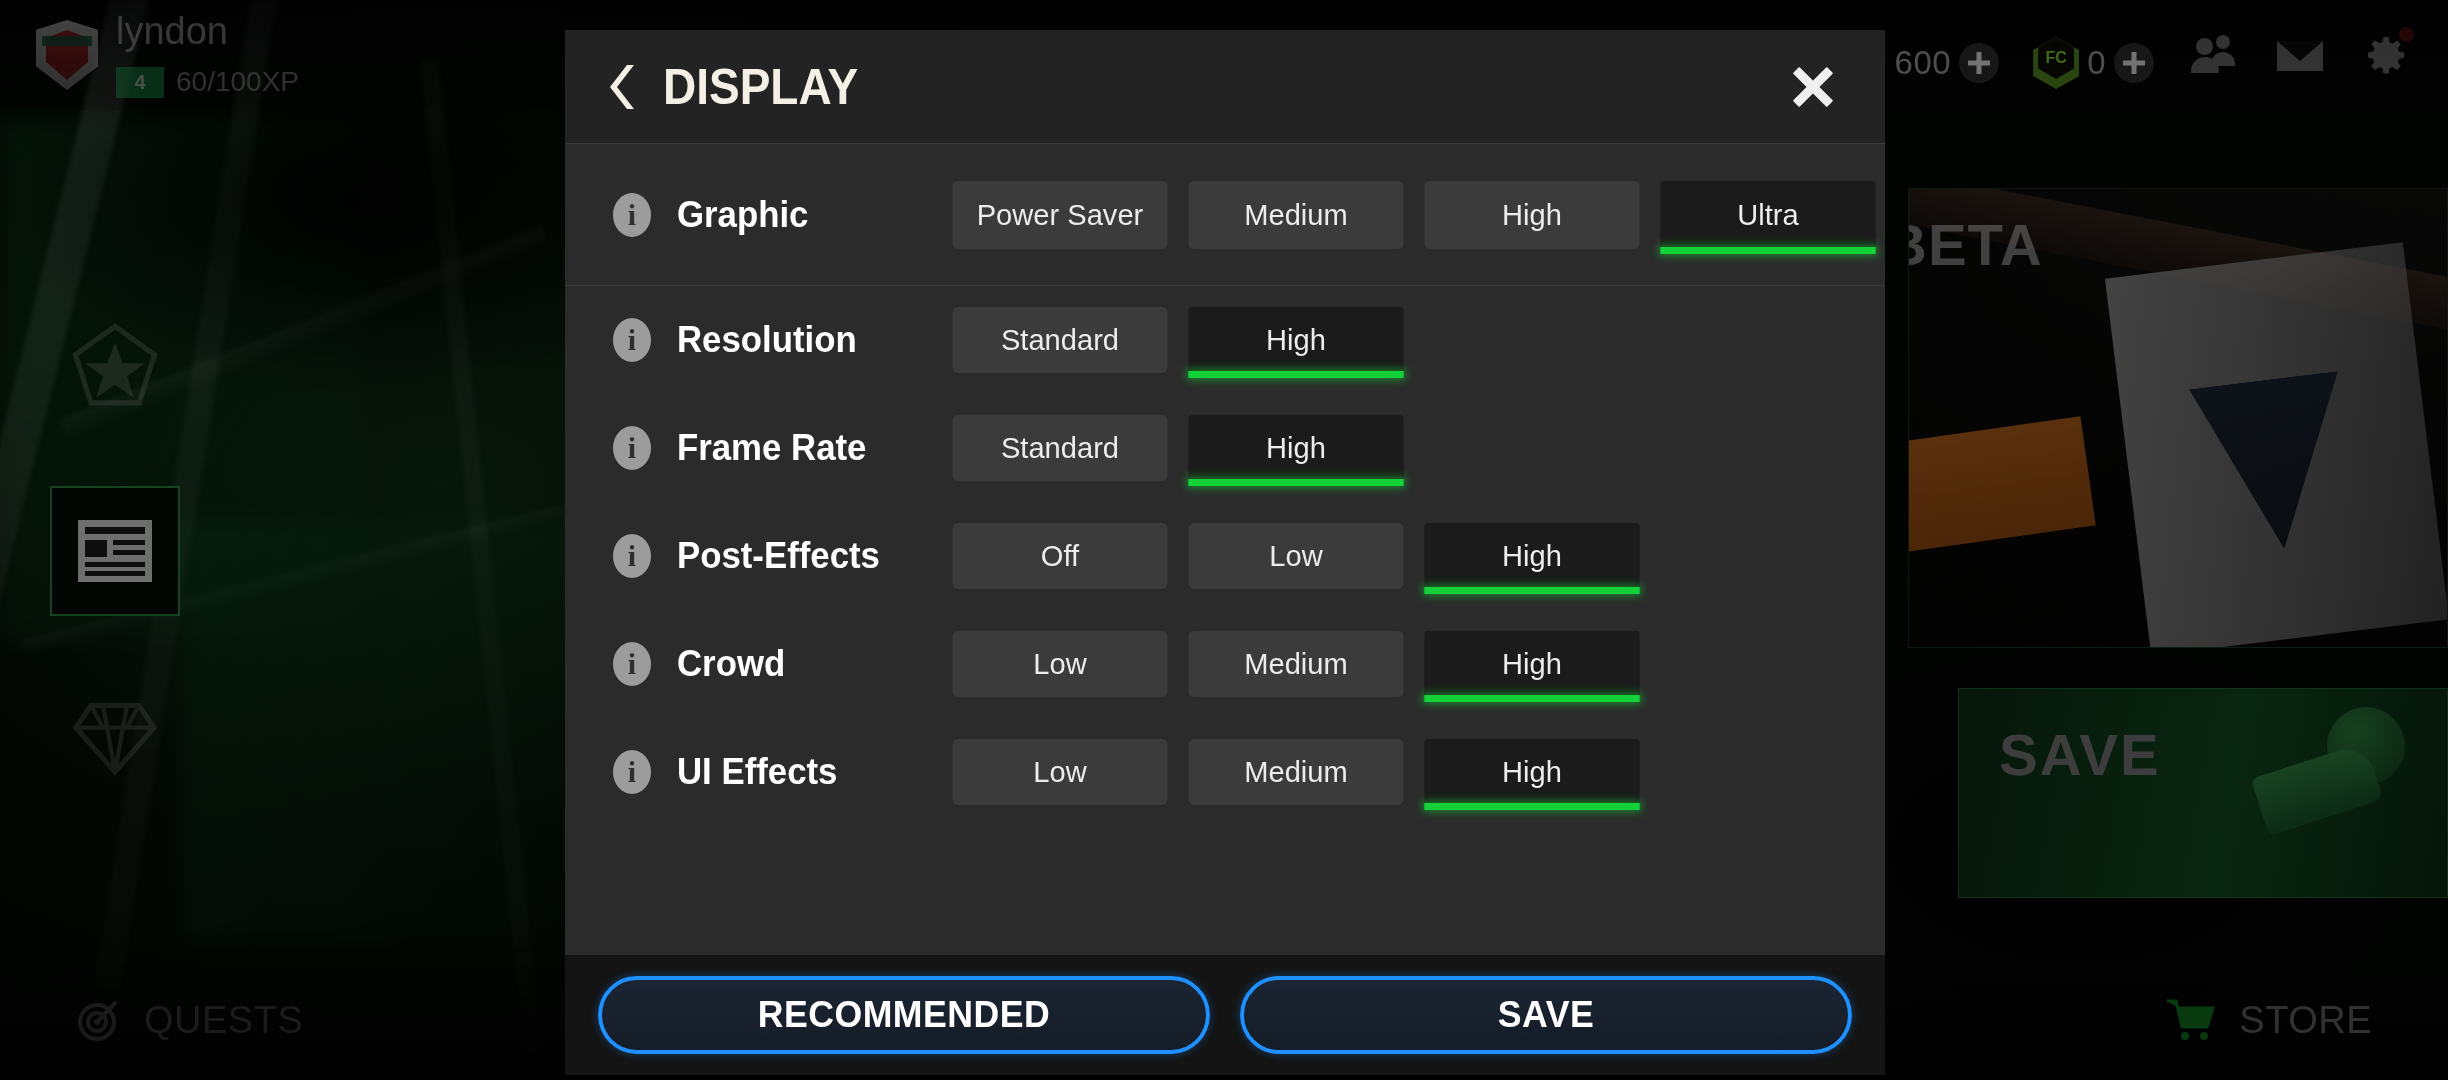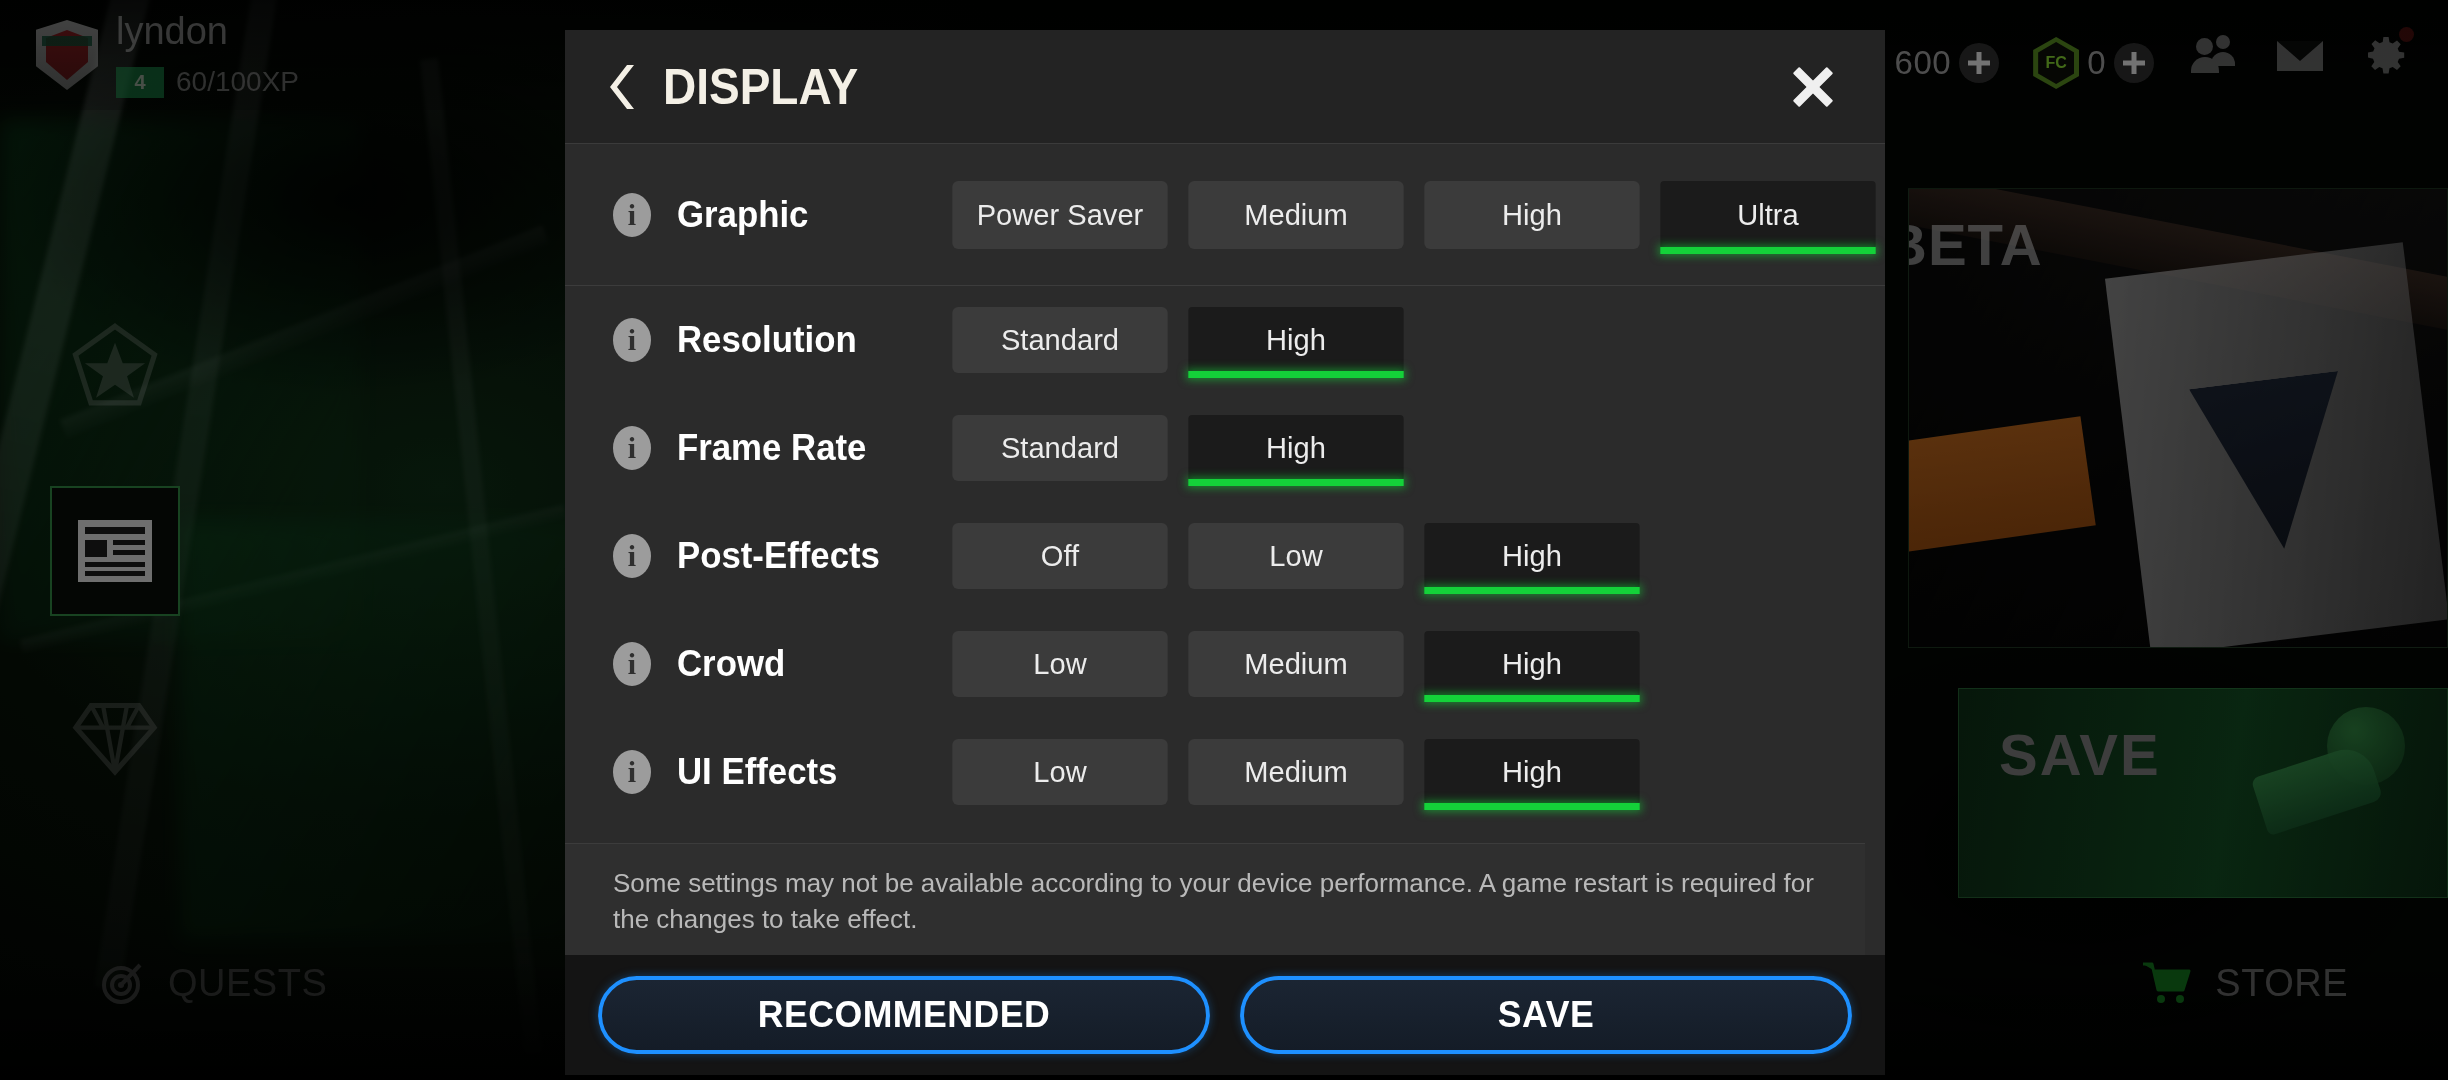--- a/index.html
+++ b/index.html
@@ -77,21 +77,21 @@
     position: relative; flex: none;
   }
   .plus-btn::before, .plus-btn::after {
     content: ""; position: absolute; background: #d2d2d2;
     left: 50%; top: 50%; transform: translate(-50%,-50%);
   }
   .plus-btn::before { width: 22px; height: 5px; }
   .plus-btn::after  { width: 5px; height: 22px; }
   .hex-token {
     width: 46px; height: 52px; flex: none;
-    display: flex; align-items: center; justify-content: center;
+    display: flex; justify-content: center;
     background: #4f7f1e;
     clip-path: polygon(50% 0%, 100% 25%, 100% 75%, 50% 100%, 0% 75%, 0% 25%);
   }
   .hex-token-in {
     width: 36px; height: 42px;
     background: #0b0e08;
     clip-path: polygon(50% 0%, 100% 25%, 100% 75%, 50% 100%, 0% 75%, 0% 25%);
     display:flex; align-items:center; justify-content:center;
     color:#79c02c; font-size:16px; font-weight:700;
   }
@@ -183,22 +183,22 @@
   }
   .play-boot {
     position:absolute; right: 70px; top: 70px; width: 120px; height: 60px;
     background: linear-gradient(#2f7f41,#18512a); border-radius: 8px 30px 10px 6px;
     transform: rotate(-18deg); opacity:.9;
   }
 
   
   .bottom-nav {
     position: absolute; left: 0; right: 0; bottom: 0; height: 120px;
-    display: flex; align-items: flex-start; justify-content: space-between;
-    padding: 0 100px; z-index: 3;
+    display: flex; align-items: center; justify-content: space-between;
+    padding: 0 76px; z-index: 3;
     background: linear-gradient(to top, rgba(0,0,0,.85), rgba(0,0,0,0));
   }
   .nav-item { display: flex; align-items: center; gap: 22px; opacity: .85; }
   .nav-label { font-size: 38px; color: #3a3a3a; font-weight: 400; letter-spacing: .5px; }
   .nav-label.store { color: #6a6a6a; }
   .target-icon { width: 46px; height: 46px; position: relative; }
   .cart-icon { width: 52px; height: 46px; position: relative; }
 
   
   .overlay { position:absolute; inset:0; background: rgba(0,0,0,.45); z-index: 5; }
@@ -493,21 +493,20 @@
         <span class="srow-label">UI Effects</span>
         <span class="opts">
           <span class="opt">Low</span>
           <span class="opt">Medium</span>
           <span class="opt sel">High</span>
         </span>
       </div>
 
     </div>
 
-    <div class="modal-note">Some settings may not be available according to your device performance. A game restart is required for the changes to take effect.</div>
 
     <div class="modal-footer">
       <span class="pill">RECOMMENDED</span>
       <span class="pill">SAVE</span>
     </div>
 
   </div>
 
 </div>
 

